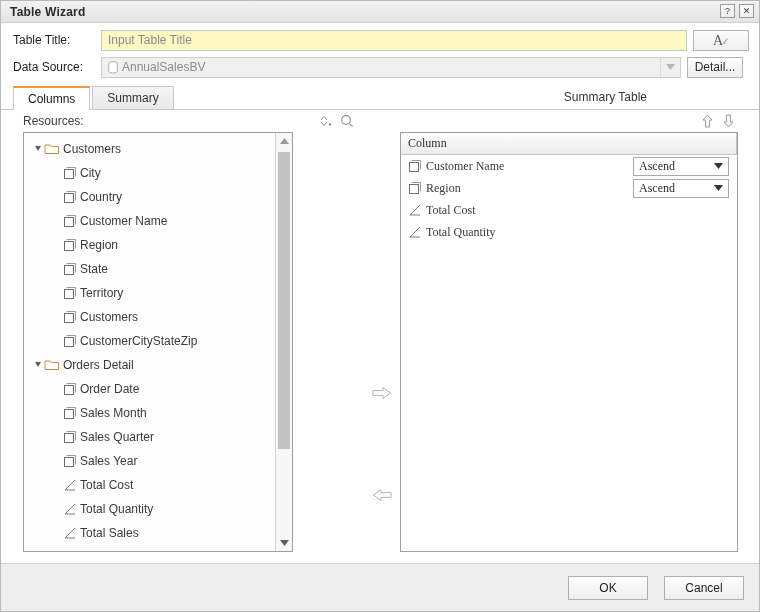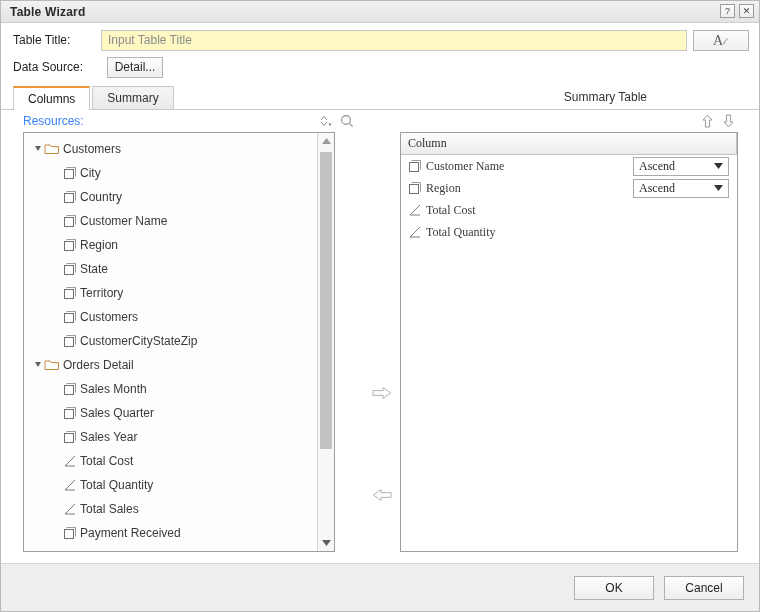--- a/index.html
+++ b/index.html
@@ -179,40 +179,40 @@
   .content {
     flex: 1 1 auto;
     position: relative;
     background: #ffffff;
   }
 
   .pane-header {
     position: absolute;
     top: 4px;
     font-size: 12px;
-    color: #3b82f6;
+    color: #404040;
   }
   #resources-label { left: 22px; }
 
   .tool-icons {
     position: absolute;
     display: flex;
     align-items: center;
     gap: 8px;
     top: 4px;
   }
   #left-tools  { left: 316px; }
   #right-tools { left: 700px; }
 
   
   .tree-panel {
     position: absolute;
     left: 22px;
     top: 22px;
-    width: 312px;
+    width: 270px;
     height: 420px;
     box-sizing: border-box;
     border: 1px solid #9e9e9e;
     background: #fdfdfd;
     overflow: hidden;
   }
   .tree-list {
     position: absolute;
     left: 0; top: 0;
     width: 318px;
@@ -355,21 +355,21 @@
   
   .footer {
     height: 47px;
     flex: 0 0 47px;
     background: #eeeeee;
     border-top: 1px solid #d6d6d6;
     display: flex;
     align-items: center;
     justify-content: flex-end;
     padding-right: 15px;
-    gap: 10px;
+    gap: 16px;
   }
   .btn {
     width: 80px;
     height: 24px;
     box-sizing: border-box;
     border: 1px solid #b0b0b0;
     background: linear-gradient(to bottom, #fdfdfd, #efefef);
     font-size: 12px;
     color: #1f1f1f;
     display: flex;
@@ -404,20 +404,34 @@
             <text x="2" y="13" font-family="Liberation Serif, serif" font-size="14" fill="#5a5a5a">A</text>
             <path d="M12.5 11.5 L16.5 6.5" stroke="#8a8a8a" stroke-width="1" fill="none"></path>
             <path d="M12.5 11.5 L14.2 11.8 L13.2 10.2 Z" fill="#8a8a8a"></path>
           </svg>
         </span>
       </div>
     </div>
 
     <div class="form-row">
       <div class="form-label">Data Source:</div>
+      <div class="field ds-field">
+        <span class="ico" style="margin-right:2px;">
+          <svg width="14" height="15" viewBox="0 0 14 15">
+            <ellipse cx="7" cy="3.5" rx="4.3" ry="2" fill="#fff" stroke="#b0b0b0" stroke-width="1"></ellipse>
+            <path d="M2.7 3.5 V11 a4.3 2 0 0 0 8.6 0 V3.5" fill="#fff" stroke="#b0b0b0" stroke-width="1"></path>
+          </svg>
+        </span>
+        <span>AnnualSalesBV</span>
+        <span class="ds-arrow">
+          <svg width="9" height="6" viewBox="0 0 9 6">
+              <path d="M0 0 L9 0 L4.5 6 Z" fill="#b5b5b5"></path>
+            </svg>
+        </span>
+      </div>
       <div class="side-btn filter">Detail...</div>
     </div>
 
   </div>
 
   <div class="tabstrip">
     <div class="tab active">Columns</div>
     <div class="tab">Summary</div>
     <div class="summary-table-label">Summary Table</div>
   </div>
@@ -527,20 +541,27 @@
           <div class="tree-row group">
             <span class="tw-caret">
               <svg width="8" height="8" viewBox="0 0 8 8">
                 <path d="M1 1 L7 1 L4 6 Z" fill="#5e5e5e"></path>
               </svg>
             </span>
             <span class="ico"><svg width="16" height="14" viewBox="0 0 16 14">
                 <path d="M1 3 L6 3 L7.3 4.6 L14.5 4.6 L14.5 11.5 L1 11.5 Z" fill="#ffffff" stroke="#c48b3d" stroke-width="1"></path>
               </svg></span>
             <span class="lbl">Orders Detail</span>
+          </div>
+          <div class="tree-row leaf">
+            <span class="ico"><svg width="14" height="14" viewBox="0 0 14 14">
+                <path d="M3.5 1.5 L12.5 1.5 L12.5 10.5" fill="none" stroke="#9b9b9b" stroke-width="1"></path>
+                <rect x="1.5" y="3.5" width="9" height="9" fill="#ffffff" stroke="#6f6f6f" stroke-width="1"></rect>
+              </svg></span>
+            <span class="lbl">Order Date</span>
           </div>
           <div class="tree-row leaf">
             <span class="ico"><svg width="14" height="14" viewBox="0 0 14 14">
                 <path d="M3.5 1.5 L12.5 1.5 L12.5 10.5" fill="none" stroke="#9b9b9b" stroke-width="1"></path>
                 <rect x="1.5" y="3.5" width="9" height="9" fill="#ffffff" stroke="#6f6f6f" stroke-width="1"></rect>
               </svg></span>
             <span class="lbl">Sales Month</span>
           </div>
           <div class="tree-row leaf">
             <span class="ico"><svg width="14" height="14" viewBox="0 0 14 14">

